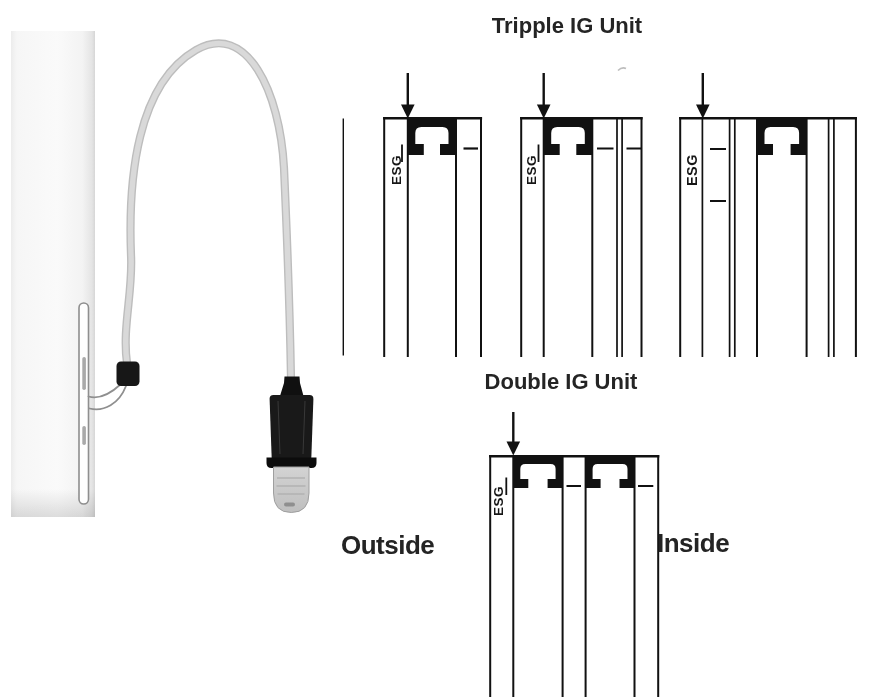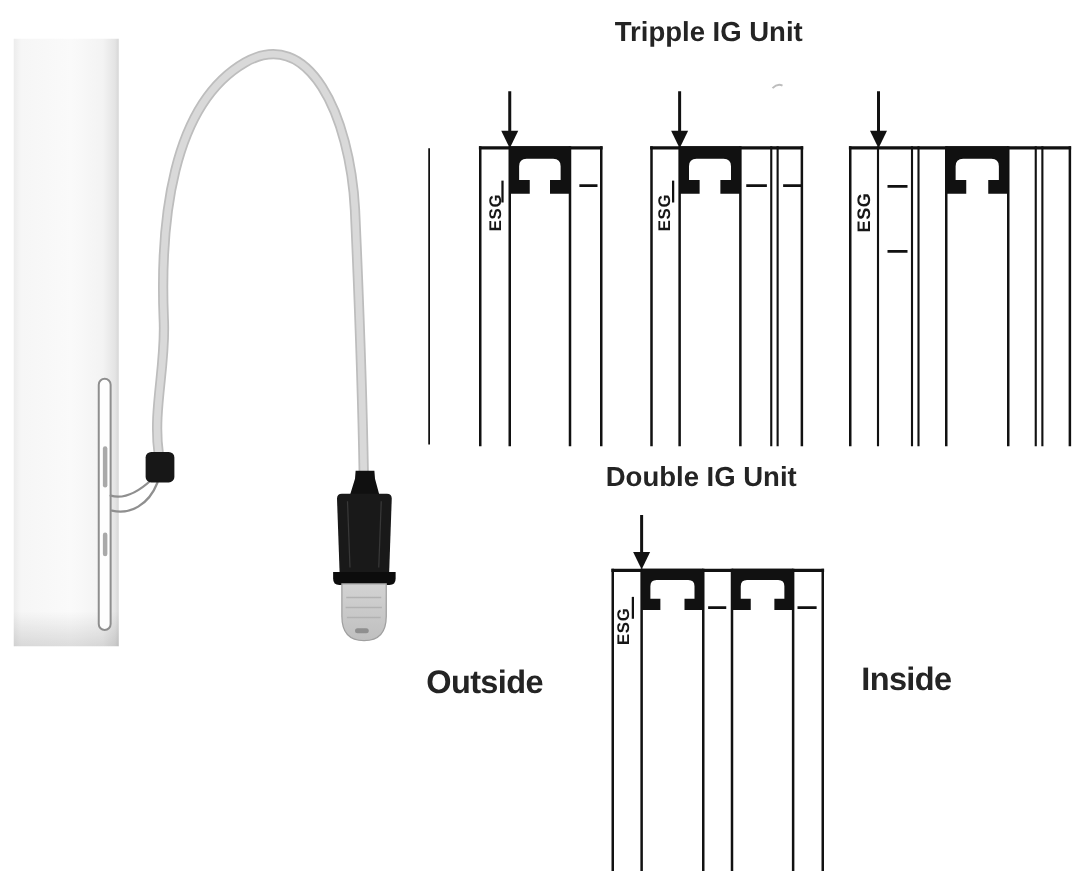--- a/index.html
+++ b/index.html
@@ -133,21 +133,21 @@
       </g>
     </g>
   </svg>
 
   <div class="title" style="left:452px;top:13px;width:230px;">Tripple IG Unit</div>
 
   <div class="title" style="left:446px;top:369px;width:230px;">Double IG Unit</div>
 
   <div class="side-label" style="left:341px;top:530px;width:140px;">Outside</div>
 
-  <div class="side-label" style="left:657px;top:528px;width:140px;padding-left:32px;">Inside</div>
+  <div class="side-label" style="left:657px;top:528px;width:140px;">Inside</div>
 
   <div class="esg" style="left:373.7px;top:161.5px;">ESG</div>
 
   <div class="esg" style="left:508.8px;top:161.5px;">ESG</div>
 
   <div class="esg big" style="left:669.8px;top:162px;">ESG</div>
 
   <div class="esg" style="left:476.3px;top:493px;">ESG</div>
 </div>
 

